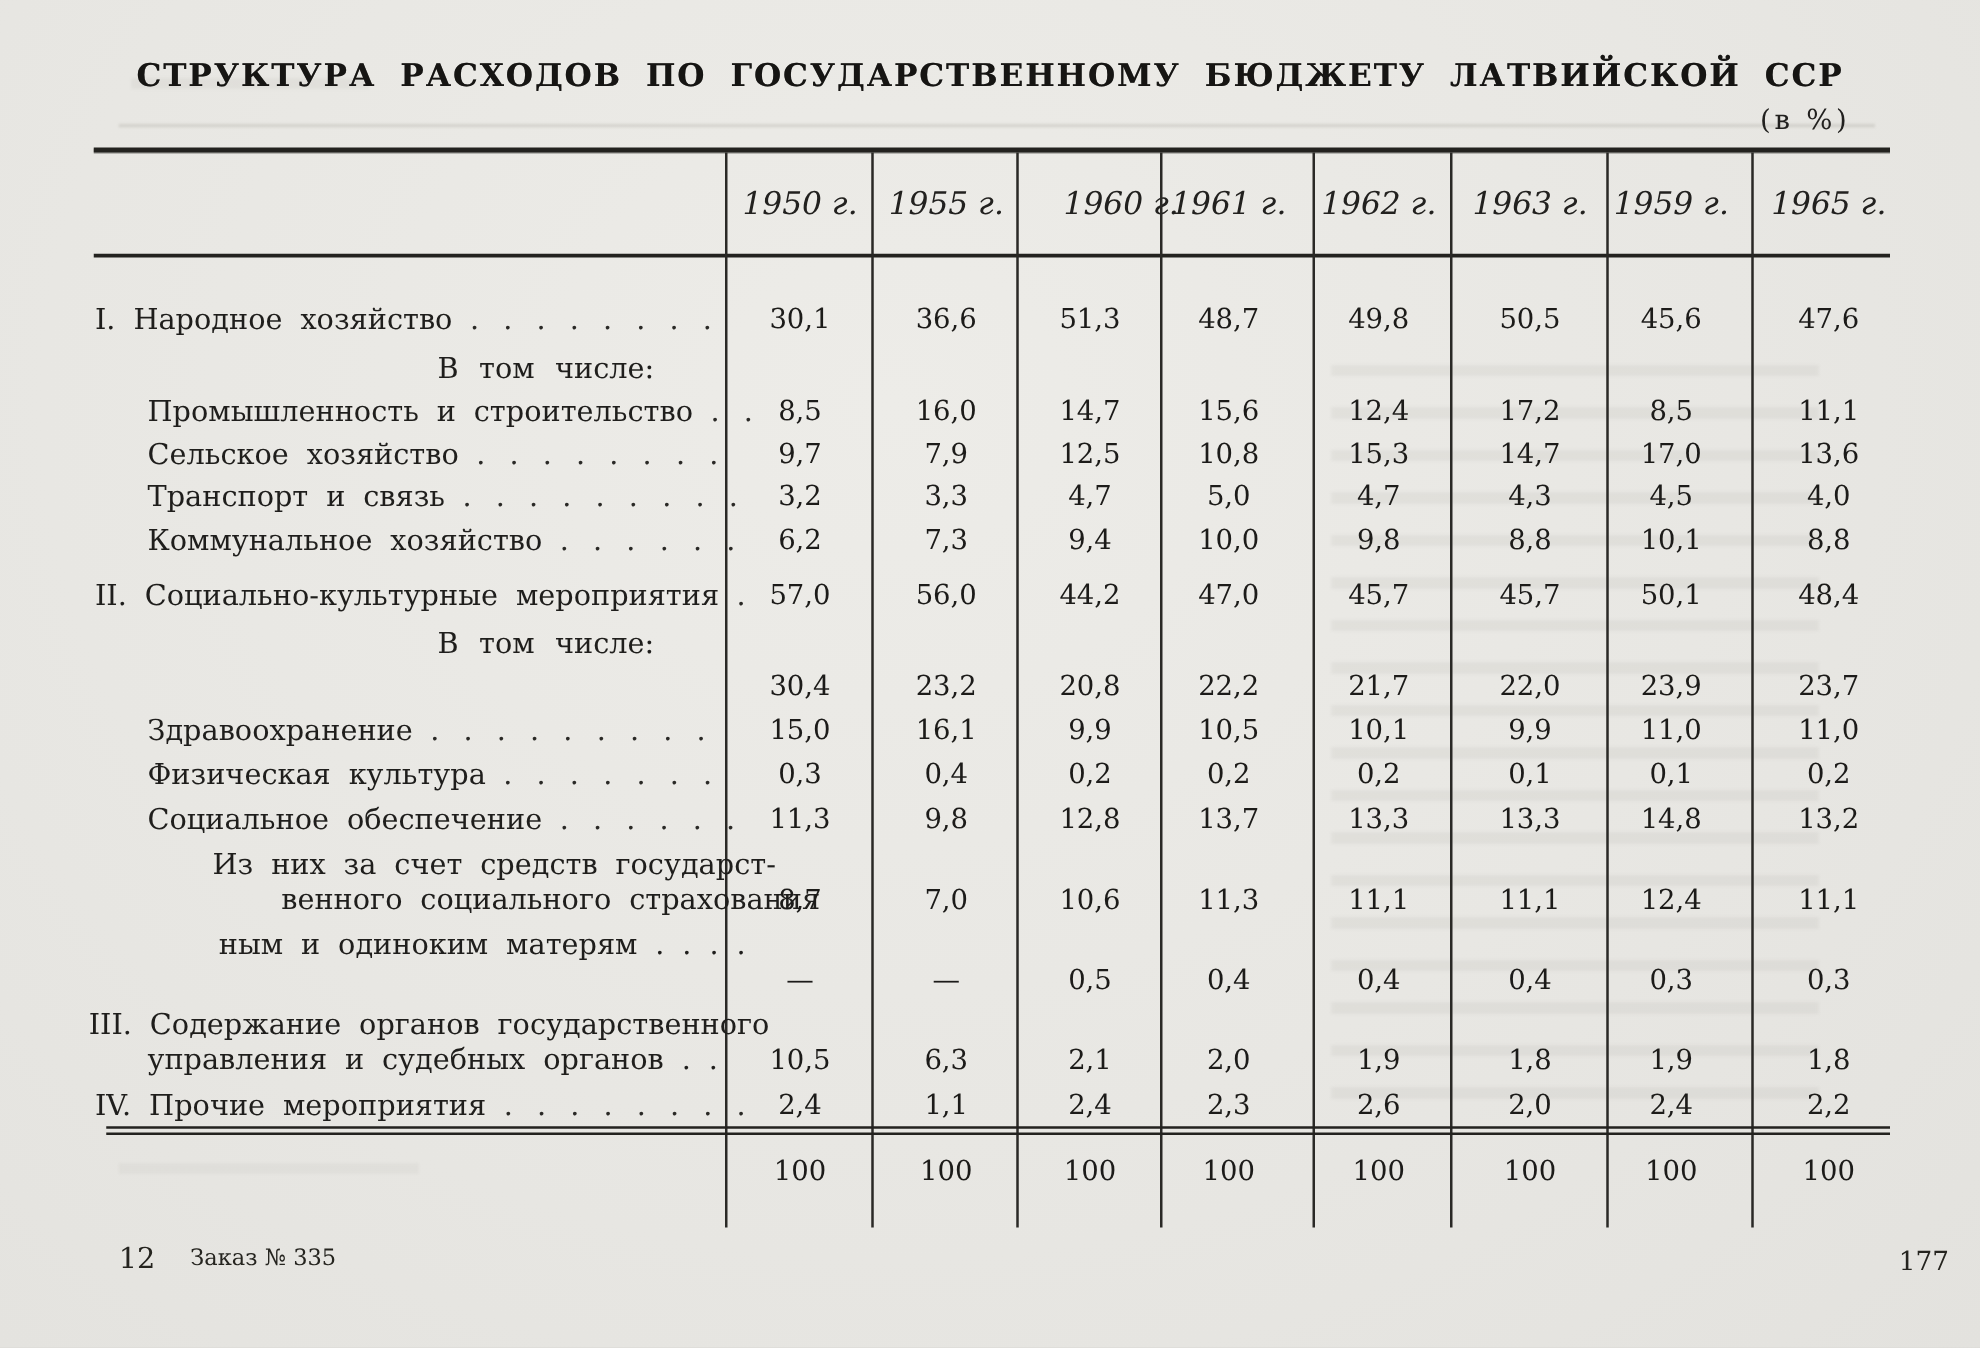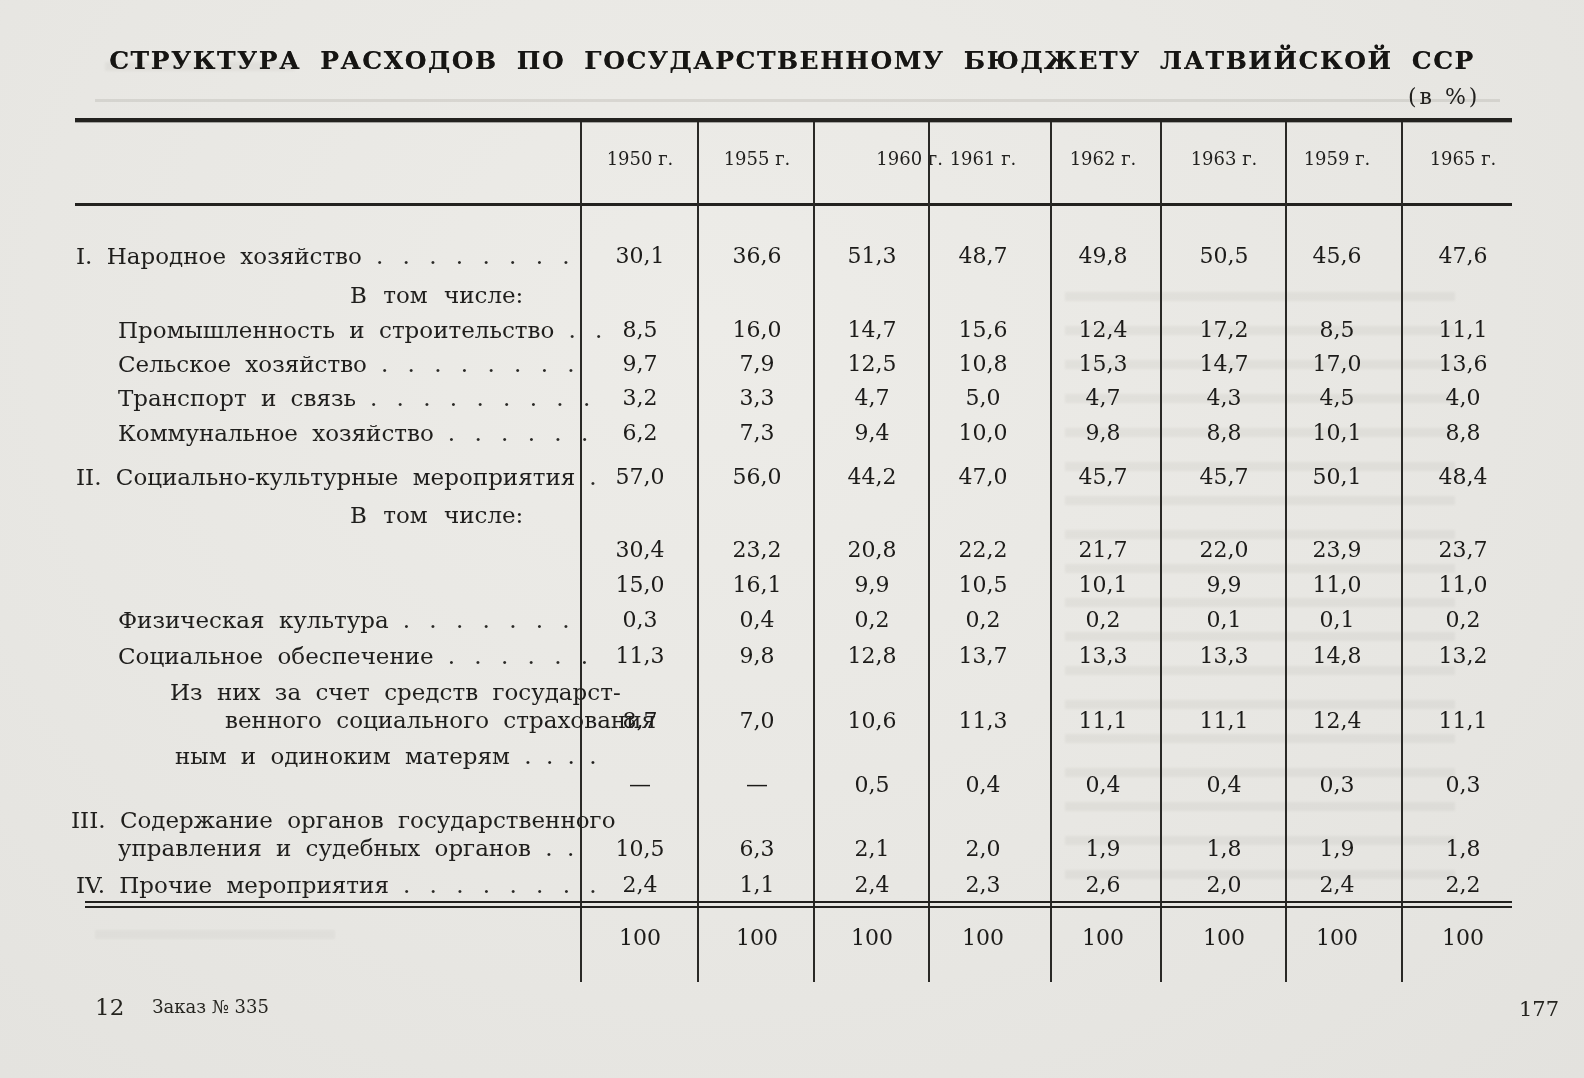--- a/index.html
+++ b/index.html
@@ -21,21 +21,21 @@
   .rule{position:absolute;background:#23221f;}
   .rule-top{left:75px;top:118px;width:1437px;height:4px;box-shadow:0 1px 0 rgba(35,34,31,.35);}
   .rule-header{left:75px;top:203px;width:1437px;height:3px;}
   .rule-total{
     position:absolute;left:85px;top:901px;width:1427px;height:7px;
     border-top:2px solid #23221f;border-bottom:2px solid #23221f;box-sizing:border-box;
   }
   .vline{position:absolute;width:2px;background:#2a2926;top:122px;height:860px;}
   .year-cell{
     position:absolute;top:148px;width:110px;text-align:center;
-    font-size:18px;color:#22211f;white-space:nowrap;
+    font-size:25px;color:#22211f;white-space:nowrap;font-style:italic;
   }
   .t-row{position:absolute;left:85px;width:1432px;}
   .t-label{position:absolute;left:0;top:0;font-size:23px;word-spacing:7px;white-space:nowrap;color:#1f1e1c;}
   .t-line{position:relative;font-size:23px;word-spacing:7px;white-space:nowrap;line-height:28px;color:#1f1e1c;}
   .dots{letter-spacing:6px;word-spacing:0;margin-left:14px;color:#2a2926;}
   .value-cell{
     position:absolute;width:96px;text-align:center;font-size:22px;color:#1c1b19;white-space:nowrap;
   }
   .subheader .t-label{word-spacing:9px;}
   .total-word1{letter-spacing:9px;}
@@ -163,20 +163,21 @@
         <div class="value-cell" style="left: 507px; top: 0px; line-height: 36px;">30,4</div>
         <div class="value-cell" style="left: 624px; top: 0px; line-height: 36px;">23,2</div>
         <div class="value-cell" style="left: 739px; top: 0px; line-height: 36px;">20,8</div>
         <div class="value-cell" style="left: 850px; top: 0px; line-height: 36px;">22,2</div>
         <div class="value-cell" style="left: 970px; top: 0px; line-height: 36px;">21,7</div>
         <div class="value-cell" style="left: 1091px; top: 0px; line-height: 36px;">22,0</div>
         <div class="value-cell" style="left: 1204px; top: 0px; line-height: 36px;">23,9</div>
         <div class="value-cell" style="left: 1330px; top: 0px; line-height: 36px;">23,7</div>
       </div>
       <div class="t-row" style="top: 567px; height: 36px;">
+        <div class="t-label" style="left: 33px; line-height: 36px;"><span>Здравоохранение</span><span class="dots">. . . . . . . . .</span></div>
         <div class="value-cell" style="left: 507px; top: 0px; line-height: 36px;">15,0</div>
         <div class="value-cell" style="left: 624px; top: 0px; line-height: 36px;">16,1</div>
         <div class="value-cell" style="left: 739px; top: 0px; line-height: 36px;">9,9</div>
         <div class="value-cell" style="left: 850px; top: 0px; line-height: 36px;">10,5</div>
         <div class="value-cell" style="left: 970px; top: 0px; line-height: 36px;">10,1</div>
         <div class="value-cell" style="left: 1091px; top: 0px; line-height: 36px;">9,9</div>
         <div class="value-cell" style="left: 1204px; top: 0px; line-height: 36px;">11,0</div>
         <div class="value-cell" style="left: 1330px; top: 0px; line-height: 36px;">11,0</div>
       </div>
       <div class="t-row" style="top: 602px; height: 36px;">

